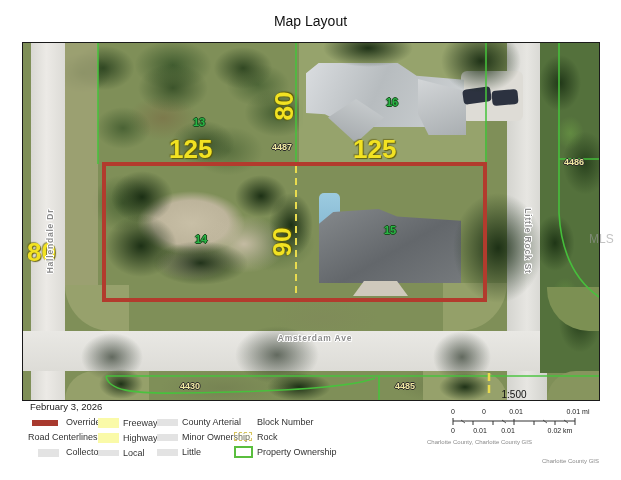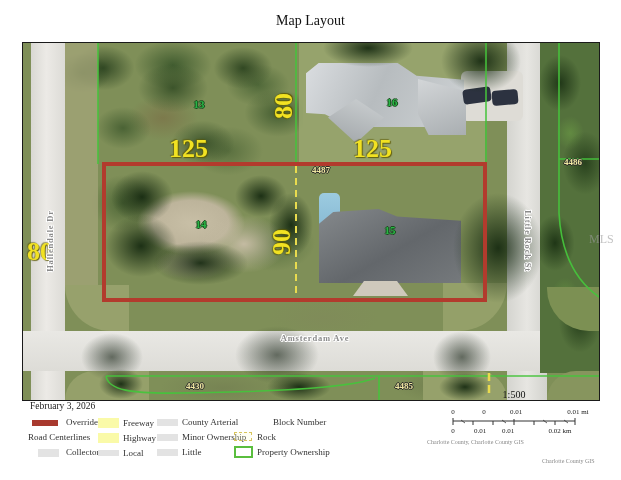--- a/index.html
+++ b/index.html
@@ -1,17 +1,17 @@
 <!DOCTYPE html>
 <html><head>
 <meta charset="utf-8">
 <style>
   html,body{margin:0;padding:0;background:#fff;}
   .page{position:relative;width:621px;height:480px;background:#ffffff;
-        font-family:Liberation Serif, serif;overflow:hidden;}
+        font-family:Liberation Sans, sans-serif;overflow:hidden;}
   .title{position:absolute;top:13px;left:0;width:100%;text-align:center;
          font-size:14px;color:#111;}
   
   .map{position:absolute;left:22px;top:42px;width:576px;height:357px;
        border:1px solid #1a1a1a;overflow:hidden;background:#7f8f58;}
   .abs{position:absolute;}
   
   .base{left:0;top:0;width:576px;height:357px;background-color:#7f8f58;background-image:
     radial-gradient(40px 28px at 60px 30px, rgba(46,74,34,.75), transparent 70%),
     radial-gradient(55px 35px at 150px 22px, rgba(50,80,38,.8), transparent 70%),
@@ -183,28 +183,28 @@
       <path d="M466,330 V352" stroke="#e9db4e" stroke-width="2.5" stroke-dasharray="8 4" fill="none"></path>
       <rect x="81" y="121" width="381" height="136" fill="none" stroke="#b23b2d" stroke-width="4"></rect>
     </svg>
 
     <div class="dim" style="left:146px;top:93px;">125</div>
     <div class="dim" style="left:330px;top:93px;">125</div>
     <div class="dim rot" style="left:243px;top:50px;width:36px;text-align:center;transform:rotate(-90deg);">80</div>
     <div class="dim rot" style="left:241px;top:186px;width:36px;text-align:center;transform:rotate(-90deg);">90</div>
     <div class="dim" style="left:4px;top:196px;">80</div>
 
-    <div class="blocknum" style="left:249px;top:123px;margin-left:40px;">4487</div>
+    <div class="blocknum" style="left:249px;top:100px;">4487</div>
     <div class="blocknum" style="left:541px;top:115px;">4486</div>
-    <div class="blocknum" style="left:163px;top:339px;">4430</div>
+    <div class="blocknum" style="left:157px;top:339px;">4430</div>
     <div class="blocknum" style="left:372px;top:339px;">4485</div>
 
-    <div class="lotnum" style="left:176px;top:61px;">13</div>
+    <div class="lotnum" style="left:176px;top:79px;">13</div>
     <div class="lotnum" style="left:369px;top:59px;">16</div>
-    <div class="lotnum" style="left:178px;top:181px;">14</div>
+    <div class="lotnum" style="left:178px;top:196px;">14</div>
     <div class="lotnum" style="left:367px;top:187px;">15</div>
 
     <div class="street" style="left:292px;top:291px;transform:translateX(-50%);">Amsterdam Ave</div>
     <div class="street" style="left:505px;top:198px;transform:translate(-50%,-50%) rotate(90deg);">Little Rock St</div>
     <div class="street" style="left:27px;top:198px;transform:translate(-50%,-50%) rotate(-90deg);">Hallendale Dr</div>
   </div>
 
   <div class="watermark">MLS</div>
 
   <div>
@@ -229,21 +229,21 @@
 
     <div class="sw sw-major"></div>
     <div class="lg-label" style="left:182px;top:417px;">County Arterial</div>
 
     <div class="sw sw-minor"></div>
     <div class="lg-label" style="left:182px;top:432px;">Minor Ownership</div>
 
     <div class="sw sw-unknown"></div>
     <div class="lg-label" style="left:182px;top:447px;">Little</div>
 
-    <div class="lg-label" style="left:257px;top:417px;margin-left:16px;">Block Number</div>
+    <div class="lg-label" style="left:257px;top:417px;">Block Number</div>
 
     <div class="sw sw-lots"></div>
     <div class="lg-label" style="left:257px;top:432px;">Rock</div>
 
     <div class="sw sw-own"></div>
     <div class="lg-label" style="left:257px;top:447px;">Property Ownership</div>
   </div>
 
   <div>
     <div class="ratio">1:500</div>

